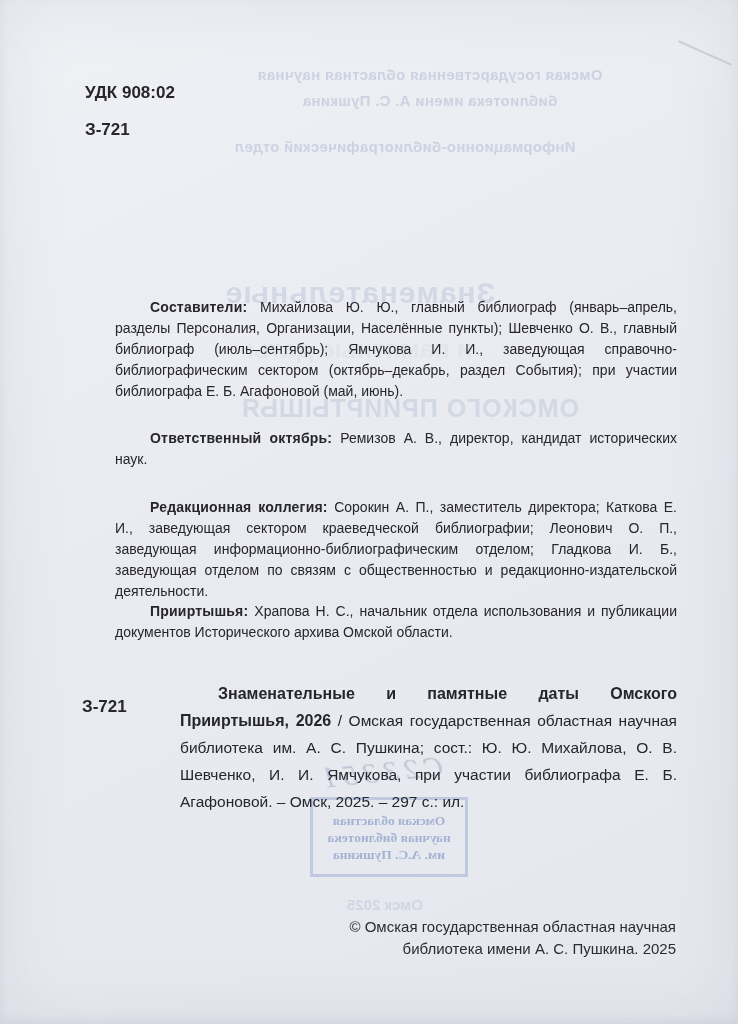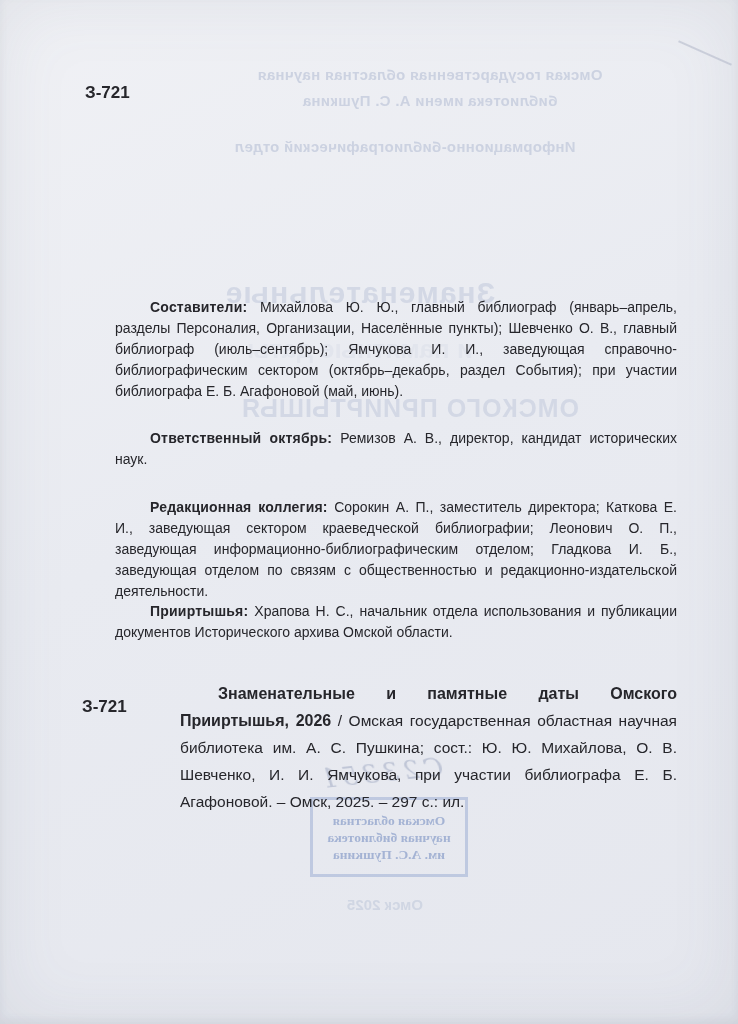--- a/index.html
+++ b/index.html
@@ -101,27 +101,32 @@
   <div class="handwritten">С23351</div>
   <div class="stamp">
     <span>Омская областная</span>
     <span>научная библиотека</span>
     <span>им. А.С. Пушкина</span>
   </div>
   <div class="bt bt-imprint">Омск 2025</div>
   <div class="pencil-mark"></div>
 
   <div class="codes">
+    <div>УДК 908:02</div>
     <div>З-721</div>
   </div>
 
   <div class="text-col text-col-wrap">
     <p class="para p1"><b>Составители:</b><span> Михайлова Ю. Ю., главный библиограф (январь–апрель, разделы Персоналия, Организации, Населённые пункты); Шевченко О. В., главный библиограф (июль–сентябрь); Ямчукова И. И., заведующая справочно-библиографическим сектором (октябрь–декабрь, раздел События); при участии библиографа Е. Б. Агафоновой (май, июнь).</span></p>
     <p class="para p2"><b>Ответственный октябрь:</b><span> Ремизов А. В., директор, кандидат исторических наук.</span></p>
     <p class="para p3"><b>Редакционная коллегия:</b><span> Сорокин А. П., заместитель директора; Каткова Е. И., заведующая сектором краеведческой библиографии; Леонович О. П., заведующая информационно-библиографическим отделом; Гладкова И. Б., заведующая отделом по связям с общественностью и редакционно-издательской деятельности.</span></p>
     <p class="para p4"><b>Прииртышья:</b><span> Храпова Н. С., начальник отдела использования и публикации документов Исторического архива Омской области.</span></p>
   </div>
 
   <div class="card-code">З-721</div>
   <p class="card"><b>Знаменательные и памятные даты Омского Прииртышья, 2026</b><span> / Омская государственная областная научная библиотека им. А. С. Пушкина; сост.: Ю. Ю. Михайлова, О. В. Шевченко, И. И. Ямчукова, при участии библиографа Е. Б. Агафоновой. – Омск, 2025. – 297 с.: ил.</span></p>
 
+  <div class="copyright">
+    <div>© Омская государственная областная научная</div>
+    <div>библиотека имени А. С. Пушкина. 2025</div>
+  </div>
 
 </div>
 
 </body></html>

